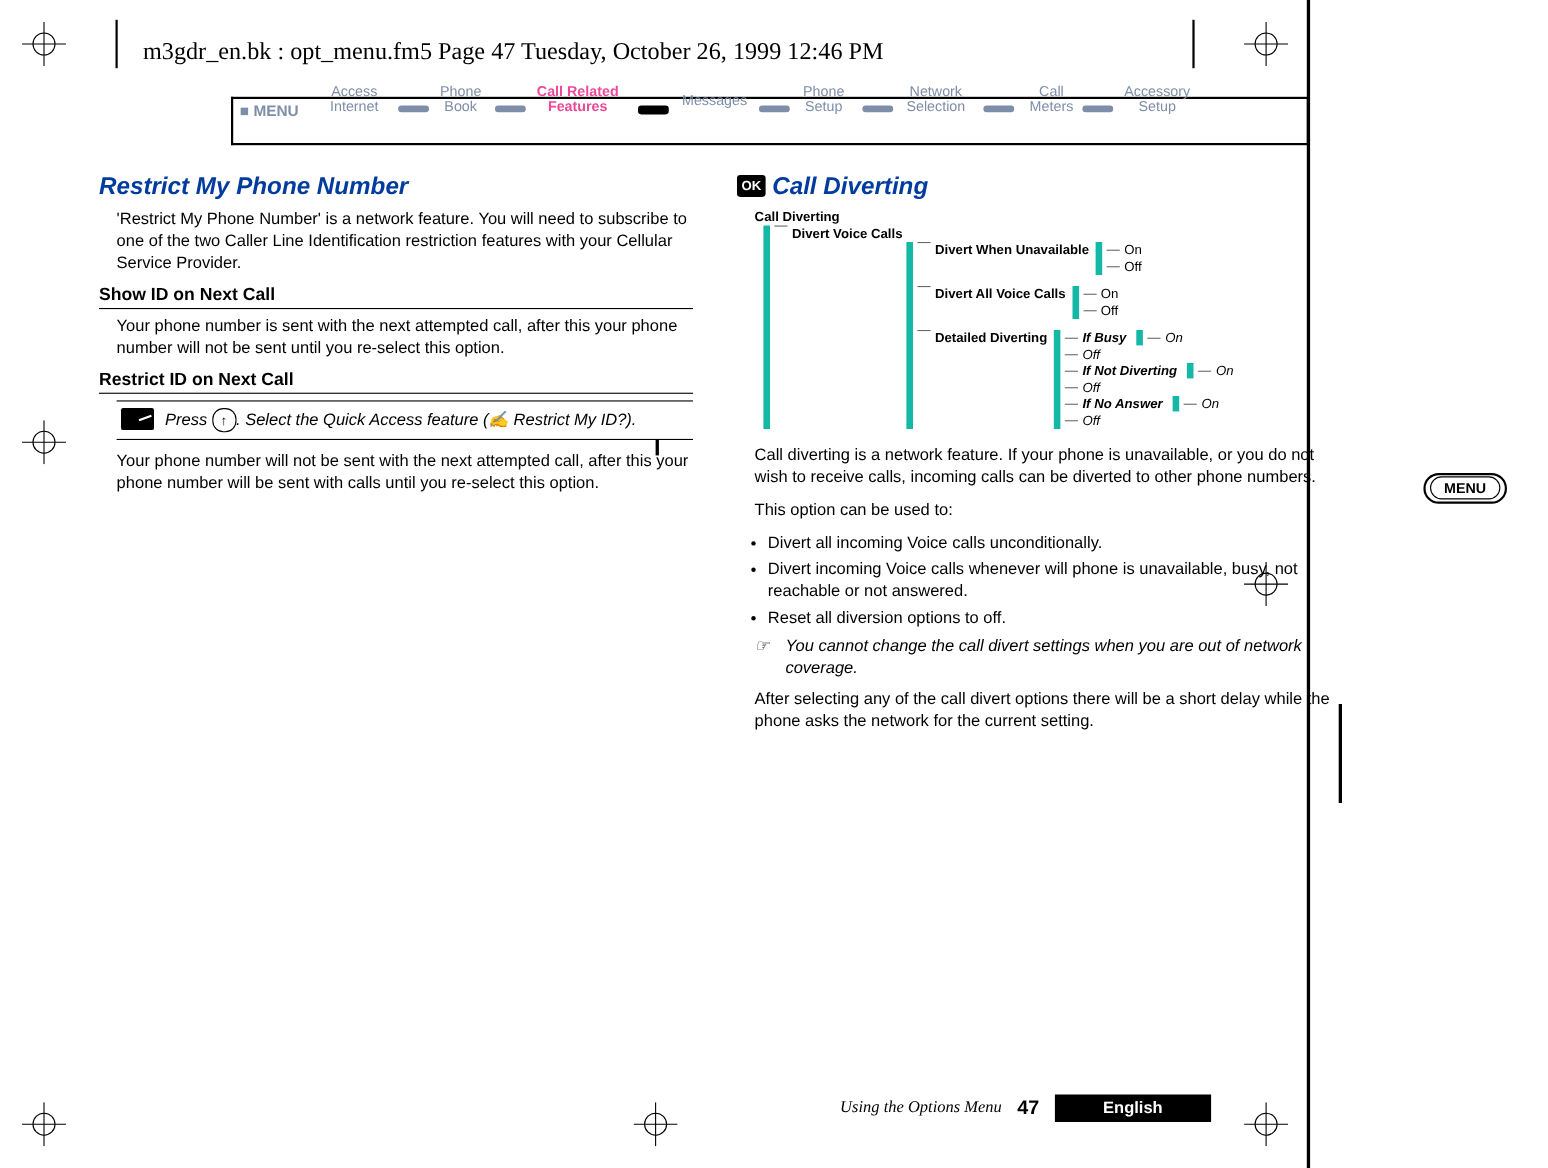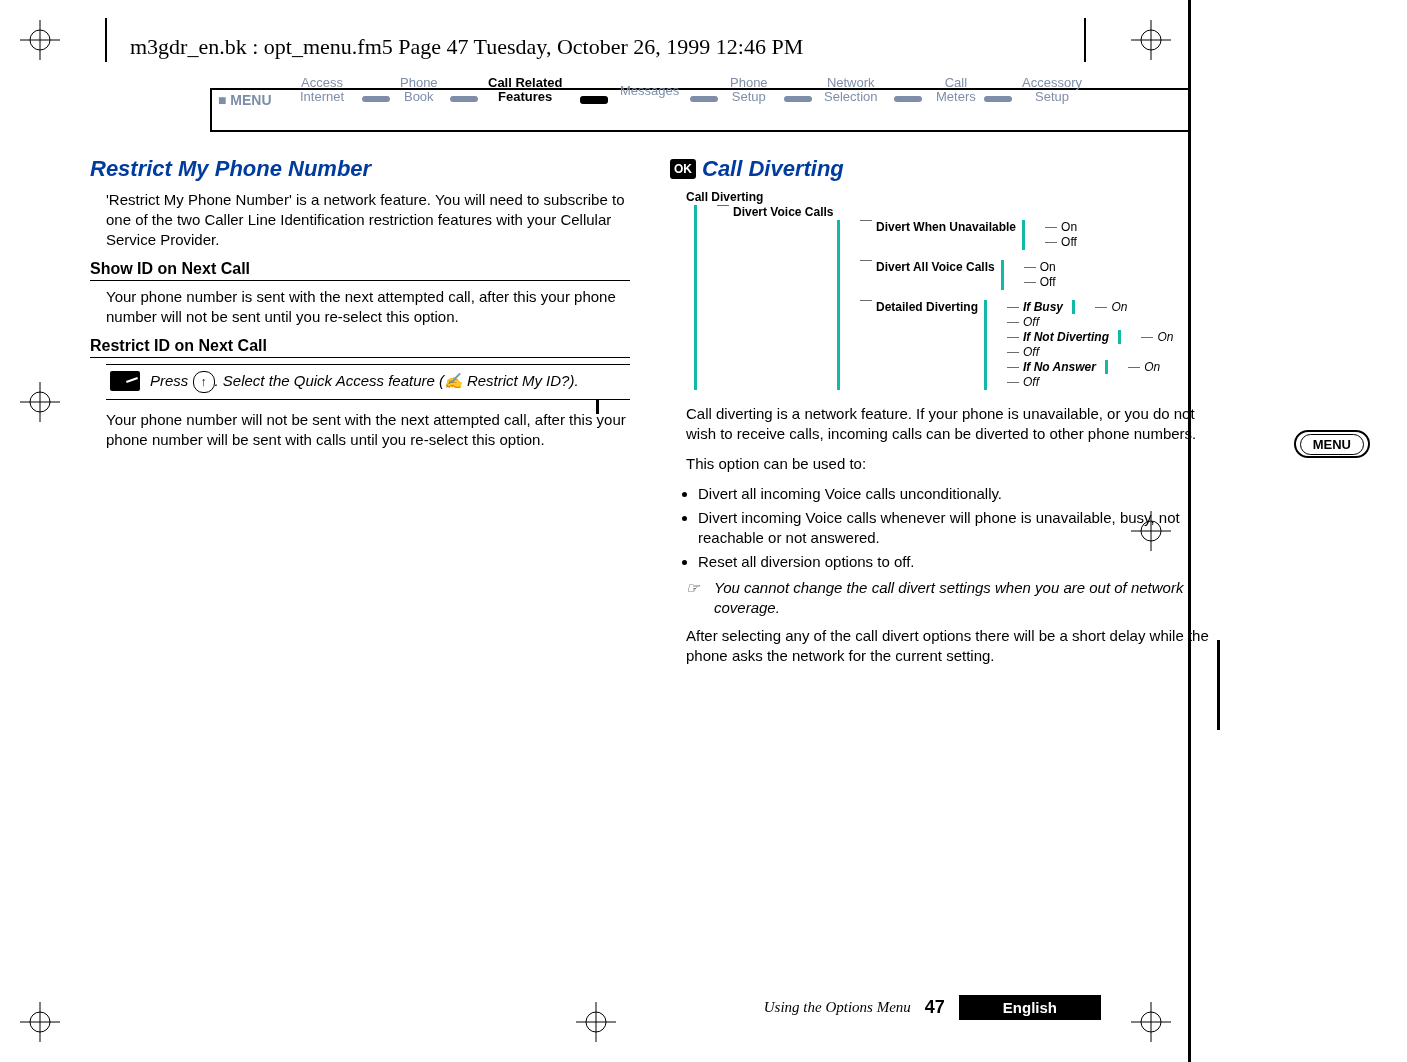--- a/index.html
+++ b/index.html
@@ -11,21 +11,21 @@
   .br{bottom:20px;right:20px;}
   svg{display:block;}
   .header-line{position:absolute;top:34px;left:130px;font-family:"Times New Roman",serif;font-size:22px;}
   .content{position:absolute;top:70px;left:90px;width:1220px;}
   .menu-bar{position:relative;width:980px;height:70px;margin:0 auto 10px auto;}
   .menu-rail-top,.menu-rail-bot{position:absolute;height:2px;background:#000;left:0;width:980px;}
   .menu-rail-top{top:18px;}
   .menu-rail-bot{bottom:8px;}
   .menu-left{position:absolute;width:2px;height:44px;background:#000;left:0;top:18px;}
   .menu-right{position:absolute;width:2px;height:44px;background:#000;right:0;top:18px;border-radius:2px;}
-  .menu-item{position:absolute;top:6px;text-align:center;font-size:13px;line-height:14px;color:#000000;}
+  .menu-item{position:absolute;top:6px;text-align:center;font-size:13px;line-height:14px;color:#ec4899;}
   .menu-item.dim{color:#7e8ea8;}
   .menu-leading{position:absolute;top:22px;font-weight:bold;font-size:14px;color:#7e8ea8;}
   .pill{position:absolute;top:26px;width:28px;height:6px;border-radius:3px;background:#7e8ea8;}
   .pill.active{background:#000;height:8px;}
   .two-col{display:flex;gap:40px;margin-top:8px;}
   .col{width:540px;}
   .section-title{color:#003c9e;font-weight:bold;font-style:italic;font-size:22px;margin:6px 0 8px 0;display:flex;align-items:center;gap:6px;}
   .ok-badge{display:inline-flex;align-items:center;justify-content:center;width:26px;height:20px;background:#000;color:#fff;font-weight:bold;font-size:12px;border-radius:3px;font-style:normal;}
   .body-text{font-size:15px;line-height:20px;margin:0 0 10px 16px;}
   .sub-head{font-weight:bold;font-size:16px;border-bottom:1px solid #000;padding-bottom:2px;margin:8px 0 6px 0;}
@@ -37,21 +37,21 @@
   .note-icon{display:inline-block;font-size:15px;margin-right:4px;}
   ul.bullets{margin:2px 0 6px 28px;padding:0;}
   ul.bullets li{font-size:15px;line-height:20px;margin:4px 0;list-style:disc;}
   .note-line{font-style:italic;font-size:15px;line-height:20px;margin-left:16px;display:flex;}
   .note-line .note-icon{flex:0 0 24px;}
   .edge-bar{position:absolute;right:0;top:0;height:1062px;width:3px;background:#000;}
   .change-bar{position:absolute;width:3px;height:80px;background:#000;}
   .tree{font-size:12px;line-height:15px;font-family:Arial,Helvetica,sans-serif;}
   .tree .lbl{white-space:nowrap;}
   .tree-row{display:flex;align-items:flex-start;}
-  .tree-conn{border-left:3px solid #14b8a6;margin-left:8px;padding-left:20px;}
+  .tree-conn{border-left:6px solid #14b8a6;margin-left:8px;padding-left:4px;}
   .tree-h{border-top:1px solid #6b6b6b;width:12px;height:1px;display:inline-block;vertical-align:middle;margin-right:4px;}
   .footer{position:absolute;bottom:42px;right:90px;display:flex;align-items:center;gap:14px;font-size:15px;}
   .footer .using{font-style:italic;font-family:'Times New Roman',serif;}
   .footer .pagenum{font-weight:bold;font-size:18px;}
   .footer .lang{background:#000;color:#fff;padding:4px 44px;font-weight:bold;font-size:15px;}
   .bottom-crop{position:absolute;bottom:20px;left:50%;transform:translateX(-50%);}
   .side-crop-right{position:absolute;right:20px;top:50%;transform:translateY(-50%);}
   .side-crop-left{position:absolute;left:20px;top:36%;}
   .menu-btn{position:absolute;right:-160px;top:280px;display:flex;align-items:center;gap:4px;}
   .menu-btn .outer{border:2px solid #000;border-radius:22px;padding:3px 4px;}

